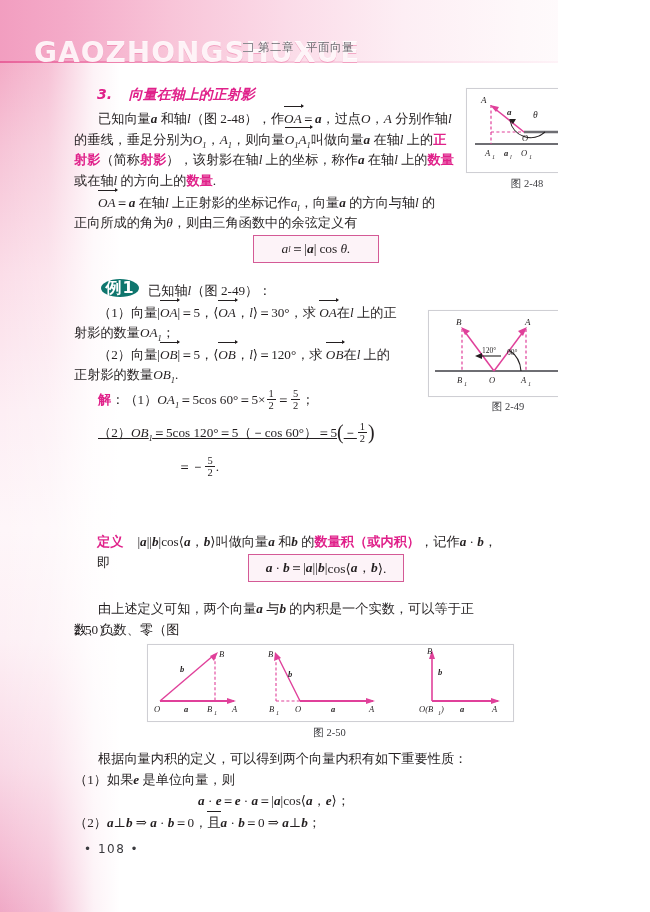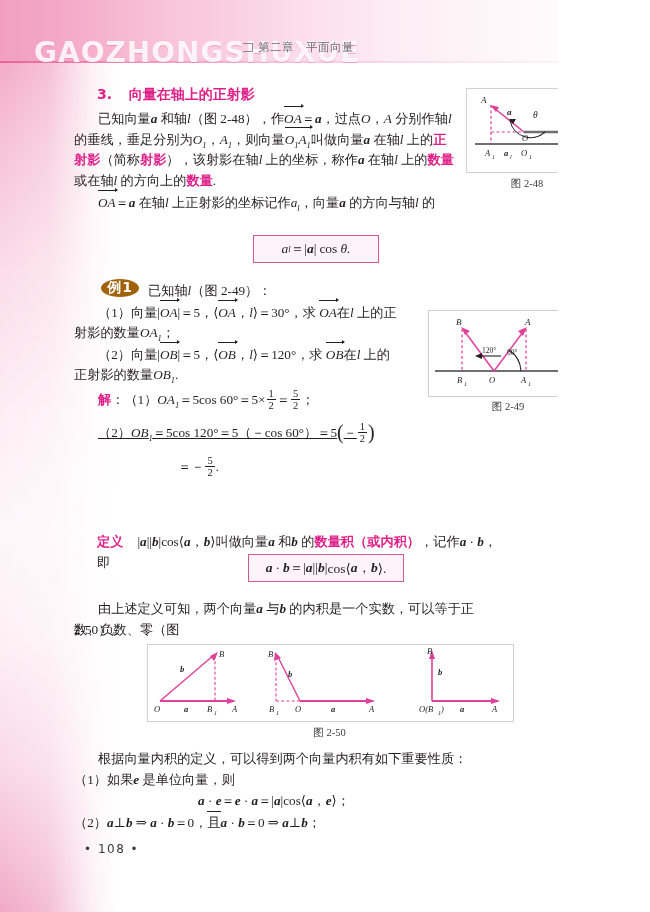--- a/index.html
+++ b/index.html
@@ -114,25 +114,25 @@
     background: #fdf3f8;
     font-size: 13.5px;
     color: #231f20;
     display: flex; align-items: center; justify-content: center;
     white-space: nowrap;
   }
 
   
   .badge {
     position: absolute;
-    background: #a16207;
+    background: #0f766e;
     color: #ffffff;
     border-radius: 50%;
     font-family: "DejaVu Sans", sans-serif;
-    font-size: 14px; font-weight: 700;
+    font-size: 16px; font-weight: 700;
     display: flex; align-items: center; justify-content: center;
     letter-spacing: 1px;
   }
 
   
   .figbox {
     position: absolute;
     background: #ffffff;
     border: 1px solid #cfcfd4;
     box-shadow: 0 0 0 0.5px rgba(0,0,0,0.02);
@@ -173,21 +173,21 @@
   <div class="left-band-inner"></div>
 
   <div class="header-band"></div>
   <div class="header-rule"></div>
   <div class="watermark">GAOZHONGSHUXUE</div>
   <div class="header-glyph"></div>
   <div class="header-chapter">第二章　平面向量</div>
 
   <div class="content">
 
-    <div class="sec-title" style="left:97px; top:86px;">
+    <div class="sec-title" style="left:97px; top:86px;font-style:italic;">
       <span>3.</span>
       <span style="display:inline-block;width:7px"></span>
       <span>向量在轴上的正射影</span>
     </div>
 
     <div class="para" style="left:74px; top:107px; width:390px;">
       <span style="display:inline-block;width:24px"></span><span>已知向量</span><span class="bv">a</span><span> 和轴</span><span class="mi">l</span><span>（图 2-48），作</span><span class="vec mi">OA</span><span>＝</span><span class="bv">a</span><span>，过点</span><span class="mi">O</span><span>，</span><span class="mi">A</span><span> 分别作轴</span><span class="mi">l</span>
     </div>
 
     <div class="para" style="left:74px; top:128px; width:392px;">
@@ -199,20 +199,23 @@
     </div>
 
     <div class="para" style="left:74px; top:170px; width:392px;">
       <span>或在轴</span><span class="mi">l</span><span> 的方向上的</span><span class="hl">数量</span><span>.</span>
     </div>
 
     <div class="para" style="left:74px; top:191px; width:392px;">
       <span style="display:inline-block;width:24px"></span><span class="vec mi">OA</span><span>＝</span><span class="bv">a</span><span> 在轴</span><span class="mi">l</span><span> 上正射影的坐标记作</span><span class="mi">a</span><span class="sub mi">l</span><span>，向量</span><span class="bv">a</span><span> 的方向与轴</span><span class="mi">l</span><span> 的</span>
     </div>
 
+    <div class="para" style="left:74px; top:212px; width:392px;">
+      <span>正向所成的角为</span><span class="mi">θ</span><span>，则由三角函数中的余弦定义有</span>
+    </div>
 
     <div class="fbox" style="left:253px; top:235px; width:124px; height:26px;">
       <span class="mi">a</span>
         <span class="sub mi">l</span>
         <span>＝</span>
         <span>|</span>
         <span class="bv">a</span>
         <span>|</span>
         <span style="display:inline-block;width:3px"></span>
         <span>cos</span>

